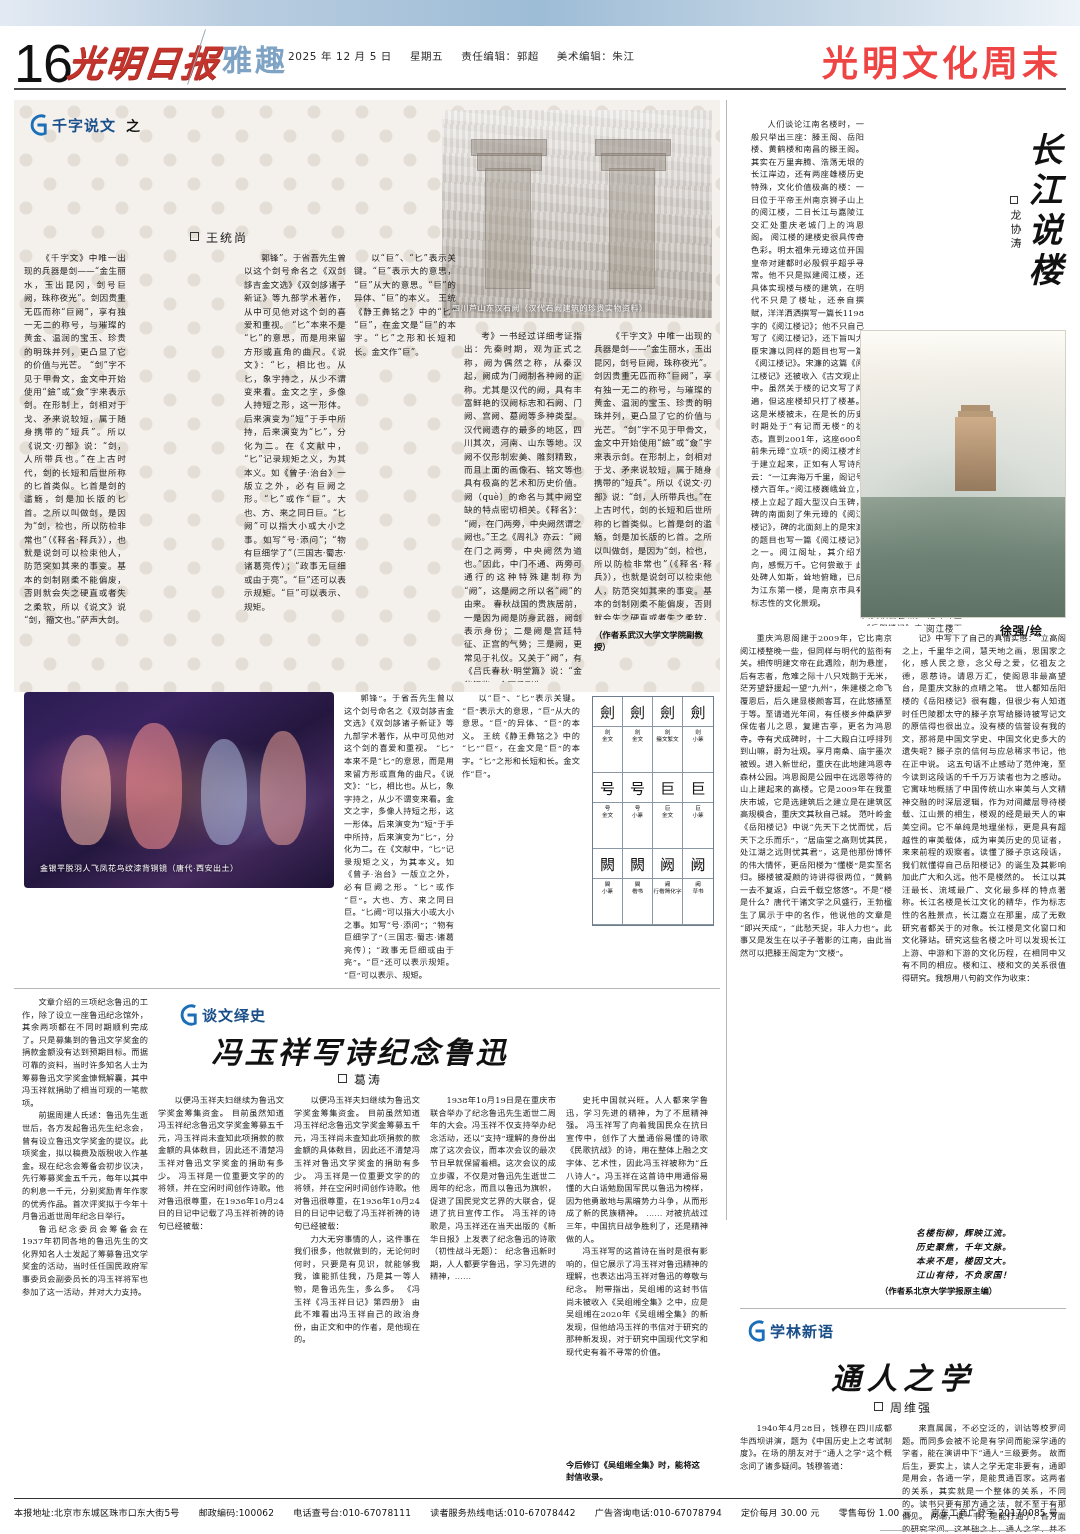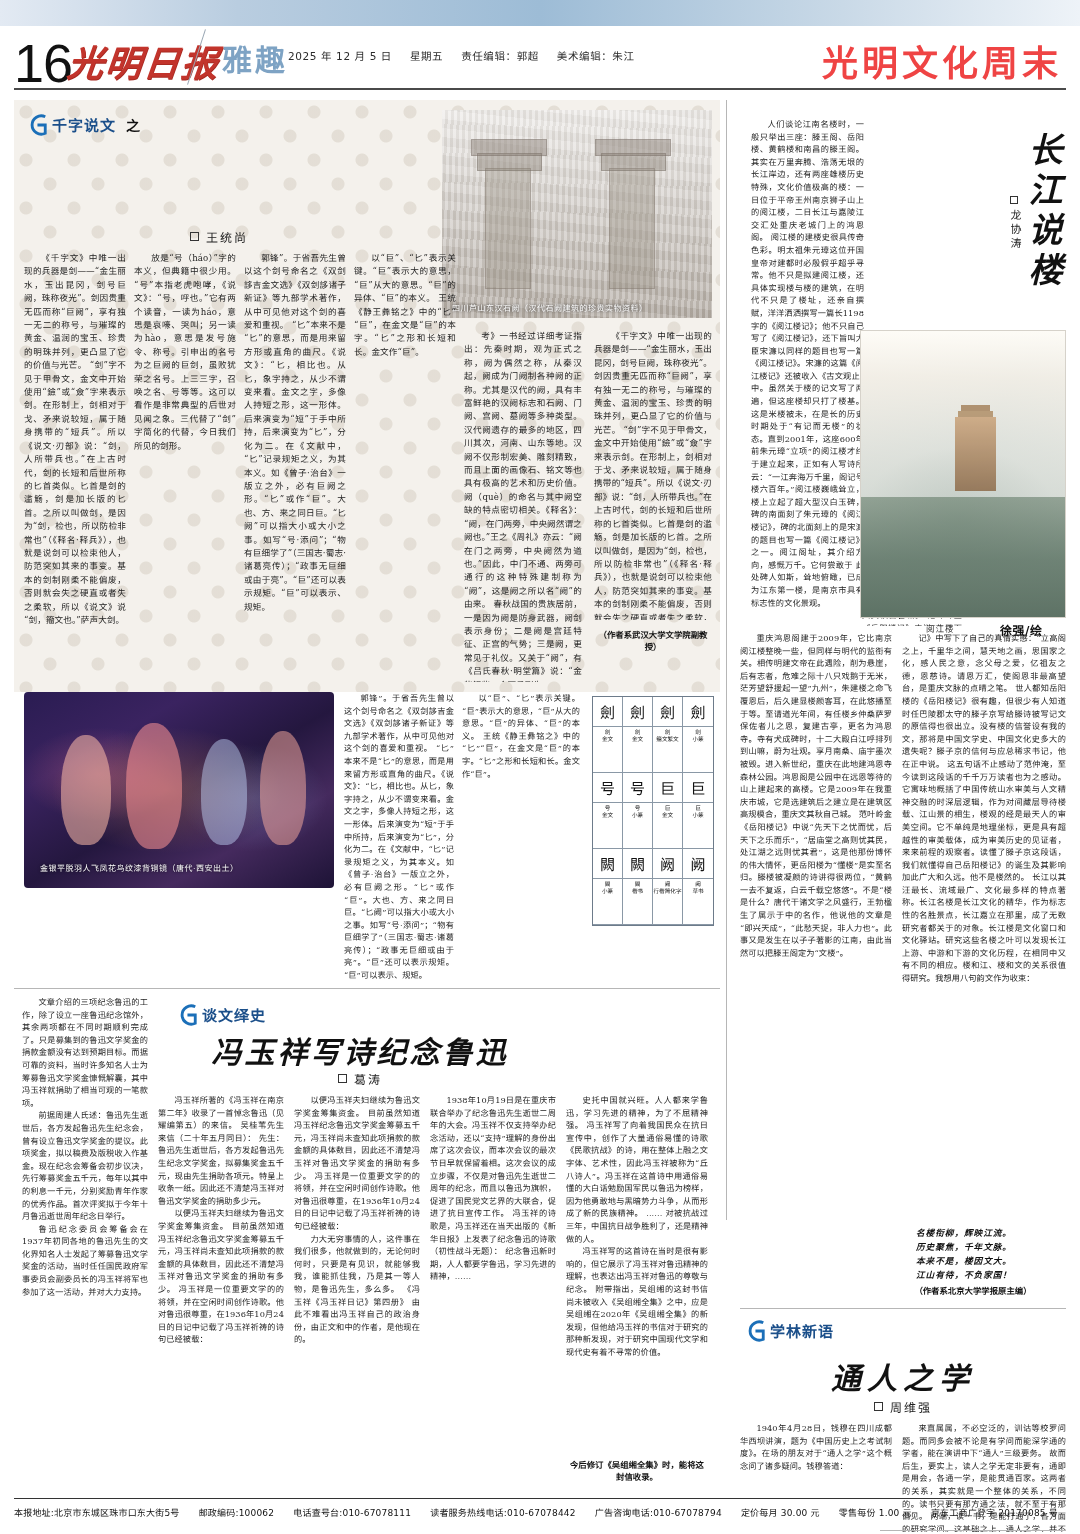--- a/index.html
+++ b/index.html
@@ -254,21 +254,21 @@
     font-family:"DejaVu Serif",serif; font-weight:700; font-style:italic;
     color:#111; letter-spacing:1px;
   }
   .credit {
     position:absolute; font-size:12px; font-weight:700;
     font-family:"DejaVu Sans",sans-serif; color:#111; letter-spacing:.5px;
     white-space:nowrap;
   }
   .note-right {
     position:absolute; font-size:8.4px; font-weight:700;
-    font-family:"DejaVu Sans",sans-serif; color:#111; text-align:center;
+    font-family:"DejaVu Sans",sans-serif; color:#111; text-align:left;
   }
 
   
   .footer-rule {
     position:absolute; left:14px; top:1498px; width:1052px; height:1px; background:#333;
   }
   .footer {
     position:absolute; left:14px; top:1506px; width:1052px;
     font-size:9px; color:#111; letter-spacing:.2px;
     font-family:"DejaVu Sans", sans-serif;
@@ -316,23 +316,20 @@
     <div class="relief-inner">
       <div class="gate" style="left:16%; height:58%;"></div>
       <div class="gate" style="left:62%; height:58%;"></div>
     </div>
   </div>
   <div class="cap" style="left:452px; top:210px;">四川芦山东汉石阙（汉代石阙建筑的珍贵实物资料）</div>
 
   <div class="bodycol" style="left:24px; top:160px; width:102px; height:430px;">
     <p>《千字文》中唯一出现的兵器是剑——“金生丽水，玉出昆冈，剑号巨阙，珠称夜光”。剑因贵重无匹而称“巨阙”，享有独一无二的称号，与璀璨的黄金、温润的宝玉、珍贵的明珠并列，更凸显了它的价值与光芒。 “剑”字不见于甲骨文，金文中开始使用“鐱”或“僉”字来表示剑。在形制上，剑相对于戈、矛来说较短，属于随身携带的“短兵”。所以《说文·刃部》说：“剑，人所带兵也。”在上古时代，剑的长短和后世所称的匕首类似。匕首是剑的滥觞，剑是加长版的匕首。之所以叫做剑，是因为“剑，检也，所以防检非常也”（《释名·释兵》），也就是说剑可以检束他人，防范突如其来的事变。基本的剑制刚柔不能偏废，否则就会失之硬直或者失之柔软，所以《说文》说“剑，籀文也。”萨声大剑。</p>
   </div>
-  <div class="bodycol" style="left:134px; top:160px; width:102px; height:430px;">
-    <p>放是“号（háo）”字的本义，但典籍中很少用。“号”本指老虎咆哮，《说文》：“号，呼也。”它有两个读音，一读为háo，意思是哀嚎、哭叫；另一读为hào，意思是发号施令、称号。引申出的名号为之巨阙的巨剑，虽败犹荣之名号。上三三字，召唤之名、号等等。这可以看作是非常典型的后世对见闻之象。三代替了“剑”字简化的代替，今日我们所见的剑形。</p>
-  </div>
   <div class="bodycol" style="left:244px; top:160px; width:102px; height:430px;">
     <p>郭锋”。于省吾先生曾以这个剑号命名之《双剑誃吉金文选》《双剑誃诸子新证》等九部学术著作，从中可见他对这个剑的喜爱和重视。 “匕”本来不是“匕”的意思，而是用来留方形或直角的曲尺。《说文》：“匕，相比也。从匕，象字持之，从少不谓变来看。金文之字，多像人持短之形，这一形体。后来演变为“短”于手中所持，后来演变为“匕”，分化为二。在《文献中，“匕”记录规矩之义，为其本义。如《曾子·治台》一版立之外，必有巨阙之形。“匕”或作“巨”。大也、方、来之同日巨。“匕阙”可以指大小或大小之事。如写“号·添问”；“物有巨细学了”（三国志·蜀志·诸葛亮传）；“政事无巨细或由于亮”。“巨”还可以表示规矩。“巨”可以表示、规矩。</p>
   </div>
   <div class="bodycol" style="left:354px; top:160px; width:102px; height:430px;">
     <p>以“巨”、“匕”表示关键。“巨”表示大的意思，“巨”从大的意思。“巨”的异体、“巨”的本义。 王统《静王彝铭之》中的“匕”“巨”，在金文是“巨”的本字。“匕”之形和长短和长。金文作“巨”。</p>
   </div>
   <div class="bodycol" style="left:464px; top:238px; width:118px; height:352px;">
     <p>考》一书经过详细考证指出：先秦时期，观为正式之称，阙为偶然之称，从秦汉起，阙成为门阙制各种阙的正称。尤其是汉代的阙，具有丰富鲜艳的汉阙标志和石阙、门阙、宫阙、墓阙等多种类型。汉代阙遗存的最多的地区，四川其次，河南、山东等地。汉阙不仅形制宏美、雕刻精致，而且上面的画像石、铭文等也具有极高的艺术和历史价值。 阙（què）的命名与其中阙空缺的特点密切相关。《释名》：“阙，在门两旁，中央阙然谓之阙也。”王之《周礼》亦云：“阙在门之两旁，中央阙然为道也。”因此，中门不通、两旁可通行的这种特殊建制称为“阙”，这是阙之所以名“阙”的由来。 春秋战国的贵族居前，一是因为阙是防身武器，阙剑表示身份；二是阙是宫廷特征、正宫的气势；三是阙，更常见于礼仪。又关于“阙”，有《吕氏春秋·明堂篇》说：“金柴锡柴，合两柔刚为</p>
   </div>
   <div class="bodycol" style="left:594px; top:238px; width:118px; height:290px;">
@@ -497,21 +494,20 @@
   <div class="byline" style="left:150px; top:978px; width:420px;">
     <span class="box"></span><span>葛涛</span>
   </div>
 
   <div class="bodycol smallcol" style="left:22px; top:904px; width:126px; height:480px;">
     <p>文章介绍的三项纪念鲁迅的工作，除了设立一座鲁迅纪念馆外，其余两项都在不同时期顺利完成了。只是募集到的鲁迅文学奖金的捐款金额没有达到预期目标。而据可靠的资料，当时许多知名人士为筹募鲁迅文学奖金慷慨解囊，其中冯玉祥就捐助了相当可观的一笔款项。</p>
     <p>前据周建人氏述：鲁迅先生逝世后，各方发起鲁迅先生纪念会，曾有设立鲁迅文学奖金的提议。此项奖金，拟以稿费及版税收入作基金。现在纪念会筹备会初步议决，先行筹募奖金五千元，每年以其中的利息一千元，分别奖励青年作家的优秀作品。首次评奖拟于今年十月鲁迅逝世周年纪念日举行。</p>
     <p>鲁迅纪念委员会筹备会在1937年初同各地的鲁迅先生的文化界知名人士发起了筹募鲁迅文学奖金的活动，当时任任国民政府军事委员会副委员长的冯玉祥将军也参加了这一活动，并对大力支持。</p>
   </div>
   <div class="bodycol smallcol" style="left:158px; top:1002px; width:126px; height:382px;">
-    <p>冯玉祥所著的《冯玉祥在南京第二年》收录了一首悼念鲁迅（见耀编第五）的来信。 吴桂苇先生来信（二十年五月同日）： 先生： 鲁迅先生逝世后，各方发起鲁迅先生纪念文学奖金，拟募集奖金五千元，现由先生捐助各项元。特呈上收条一纸。因此还不清楚冯玉祥对鲁迅文学奖金的捐助多少元。</p>
     <p>以便冯玉祥夫妇继续为鲁迅文学奖金筹集资金。 目前虽然知道冯玉祥纪念鲁迅文学奖金筹募五千元，冯玉祥尚未查知此项捐款的款金额的具体数目，因此还不清楚冯玉祥对鲁迅文学奖金的捐助有多少。 冯玉祥是一位重要文学的的将领，并在空闲时间创作诗歌。他对鲁迅很尊重，在1936年10月24日的日记中记载了冯玉祥祈祷的诗句已经被载：</p>
   </div>
   <div class="bodycol smallcol" style="left:294px; top:1002px; width:126px; height:382px;">
     <p>以便冯玉祥夫妇继续为鲁迅文学奖金筹集资金。 目前虽然知道冯玉祥纪念鲁迅文学奖金筹募五千元，冯玉祥尚未查知此项捐款的款金额的具体数目，因此还不清楚冯玉祥对鲁迅文学奖金的捐助有多少。 冯玉祥是一位重要文学的的将领，并在空闲时间创作诗歌。他对鲁迅很尊重，在1936年10月24日的日记中记载了冯玉祥祈祷的诗句已经被载：</p>
     <p>力大无穷事情的人，这件事在我们很多，他就做到的，无论何时何时，只要是有见识，就能够我我，谁能抓住我，乃是其一等人物，是鲁迅先生，多么多。 《冯玉祥《冯玉祥日记》第四册》 由此不难看出冯玉祥自己的政治身份，由正文和中的作者，是他现在的。</p>
   </div>
   <div class="bodycol smallcol" style="left:430px; top:1002px; width:126px; height:382px;">
     <p>1938年10月19日是在重庆市联合举办了纪念鲁迅先生逝世二周年的大会。冯玉祥不仅支持举办纪念活动，还以“支持”理解的身份出席了这次会议，而本次会议的最次节日早就保留着相。这次会议的成立步骤，不仅是对鲁迅先生逝世二周年的纪念，而且以鲁迅为旗帜，促进了国民党文艺界的大联合，促进了抗日宣传工作。 冯玉祥的诗歌是，冯玉祥还在当天出版的《新华日报》上发表了纪念鲁迅的诗歌（初性战斗无题）： 纪念鲁迅新时期，人人都要学鲁迅，学习先进的精神，......</p>
   </div>
   <div class="bodycol smallcol" style="left:566px; top:1002px; width:142px; height:352px;">

